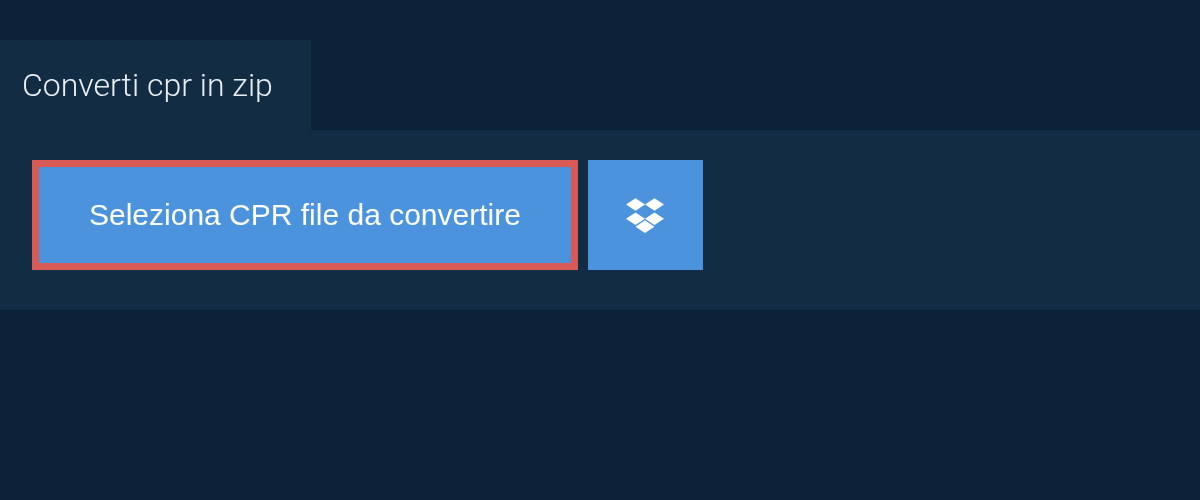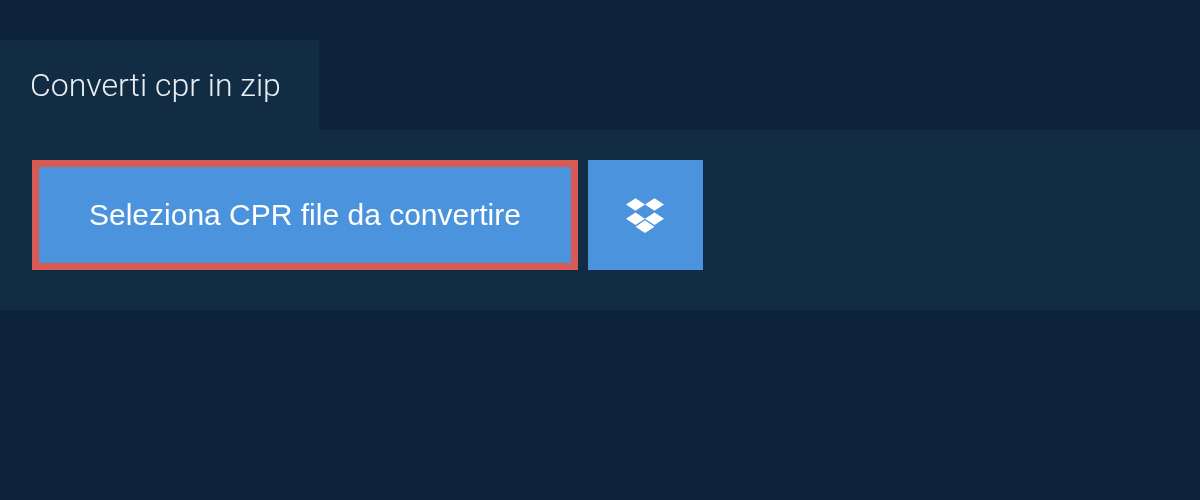--- a/index.html
+++ b/index.html
@@ -13,21 +13,21 @@
       background: #0c2238;
       font-family: -apple-system, BlinkMacSystemFont, "Segoe UI", Roboto, Helvetica, Arial, sans-serif;
       overflow: hidden;
     }
     .tab {
       display: inline-block;
       background: #122c44;
       color: #e8eef4;
       font-size: 32px;
       font-weight: 300;
-      padding: 26px 38px 26px 30px;
+      padding: 26px 38px 26px 22px;
       margin-top: 40px;
     }
     .panel {
       background: #122c44;
       width: 100%;
       padding: 30px 28px 40px 32px;
     }
     .button-row {
       display: flex;
       gap: 10px;

